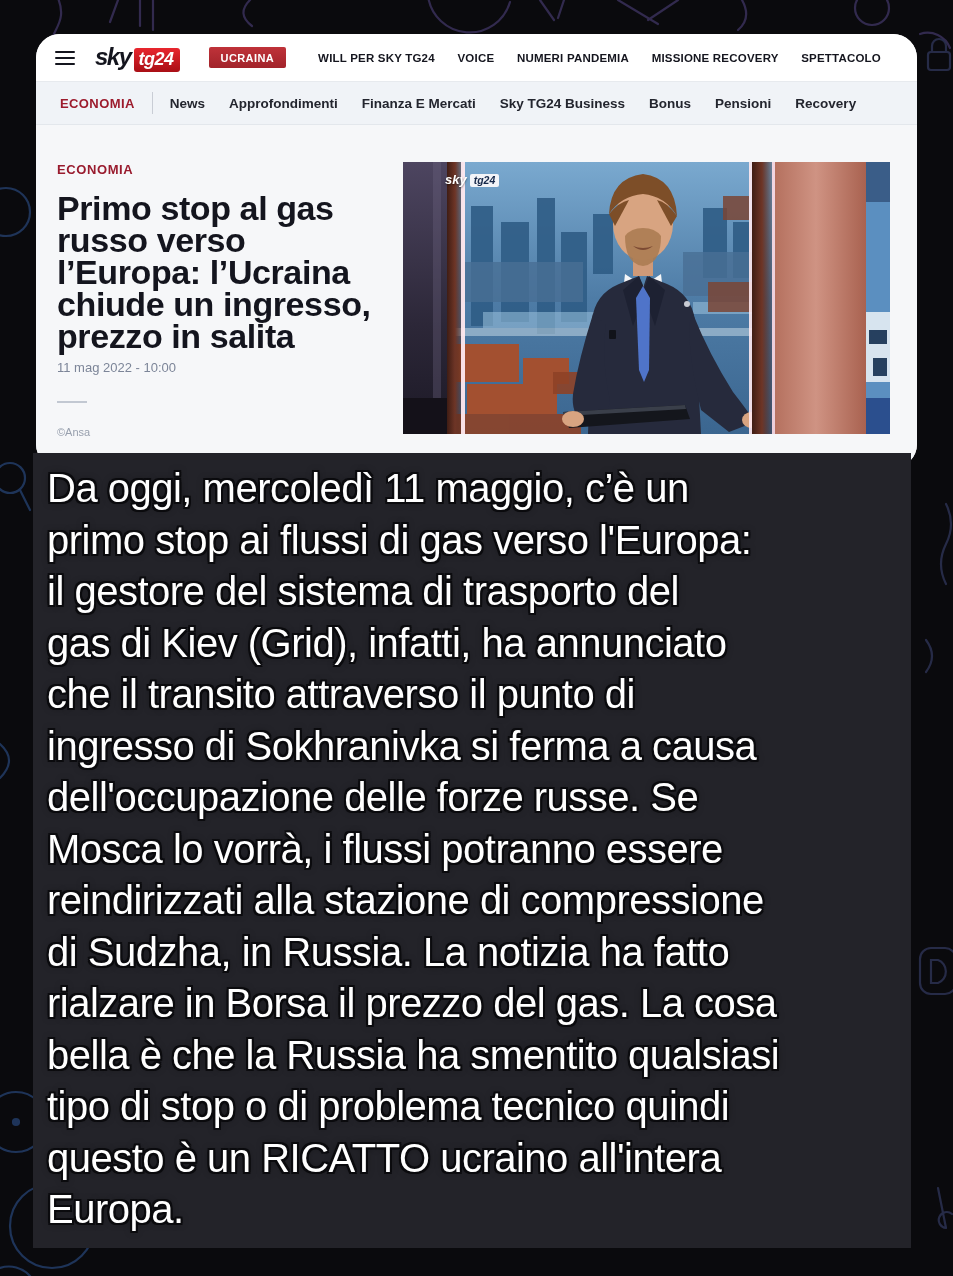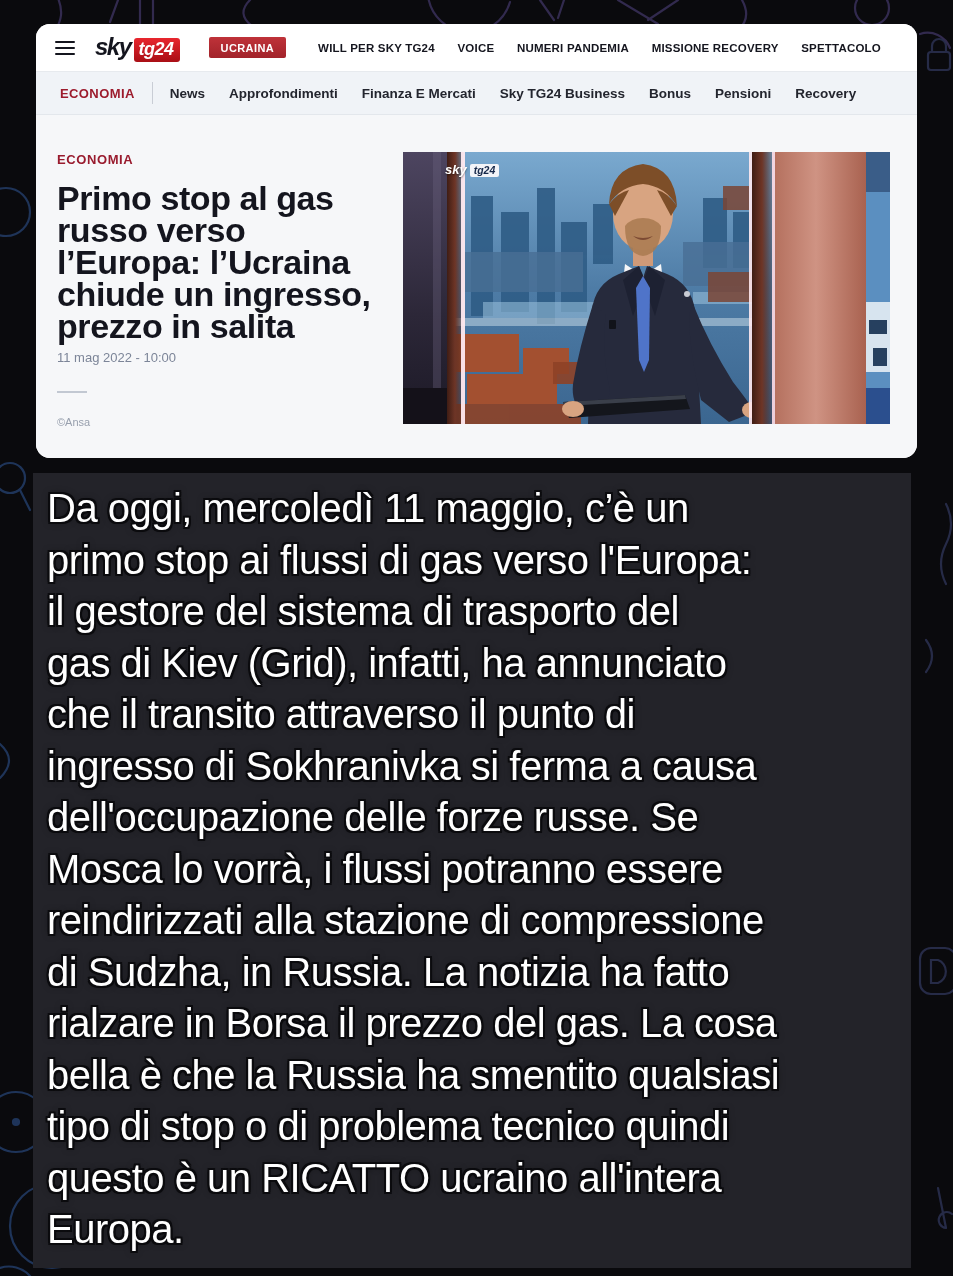--- a/index.html
+++ b/index.html
@@ -5,22 +5,22 @@
   html,body{margin:0;padding:0;}
   body{
     width:953px;height:1276px;position:relative;overflow:hidden;
     background:#0a0a0d;
     font-family:"Liberation Sans",sans-serif;
   }
   
   .doodle-bg{position:absolute;inset:0;}
   
   .site-card{
-    position:absolute;left:36px;top:24px;width:881px;height:434px;
-    background:#ffffff;border-radius:14px;overflow:hidden;
+    position:absolute;left:36px;top:34px;width:881px;height:434px;
+    background:#ffffff;border-radius:24px;overflow:hidden;
   }
   .topnav{
     height:47px;display:flex;align-items:center;
     padding:0 36px 0 19px;background:#ffffff;border-bottom:1px solid #e7eaee;
   }
   .hamburger{width:20px;height:14px;display:flex;flex-direction:column;justify-content:space-between;cursor:pointer;margin-right:20px;}
   .hamburger span{display:block;height:2px;background:#14151e;border-radius:1px;}
   .brand{display:flex;align-items:baseline;cursor:pointer;}
   .brand-sky{font-size:24px;font-weight:700;font-style:italic;color:#14151e;letter-spacing:-1.5px;margin-right:3px;}
   .brand-tg24{
@@ -54,21 +54,21 @@
   .credit{font-size:11px;color:#98a0ae;margin-top:23px;}
   .video{
     position:relative;width:487px;height:272px;flex-shrink:0;overflow:hidden;cursor:pointer;
   }
   .video svg{display:block;}
   .watermark{position:absolute;top:10px;left:42px;display:flex;align-items:baseline;gap:3px;}
   .wm-sky{color:#fff;font-weight:700;font-style:italic;font-size:13px;text-shadow:0 1px 2px rgba(0,0,0,.5);}
   .wm-tg24{background:#f2f4f8;color:#17294a;font-weight:700;font-style:italic;font-size:10.5px;padding:0 4px 1px;border-radius:2px;}
   
   .caption-panel{
-    position:absolute;left:33px;top:473px;width:878px;height:795px;
+    position:absolute;left:33px;top:453px;width:878px;height:795px;
     background:#232329;box-sizing:border-box;padding:10px 10px 0 14px;
   }
   .caption-line{
     font-size:40px;line-height:51.5px;font-weight:400;letter-spacing:-0.5px;color:#ffffff;white-space:nowrap;
     text-shadow:
       -2px -2px 0 #0b0b0e, 0 -2px 0 #0b0b0e, 2px -2px 0 #0b0b0e,
       -2px 0 0 #0b0b0e, 2px 0 0 #0b0b0e,
       -2px 2px 0 #0b0b0e, 0 2px 0 #0b0b0e, 2px 2px 0 #0b0b0e,
       0 0 7px rgba(0,0,0,.55);
   }

